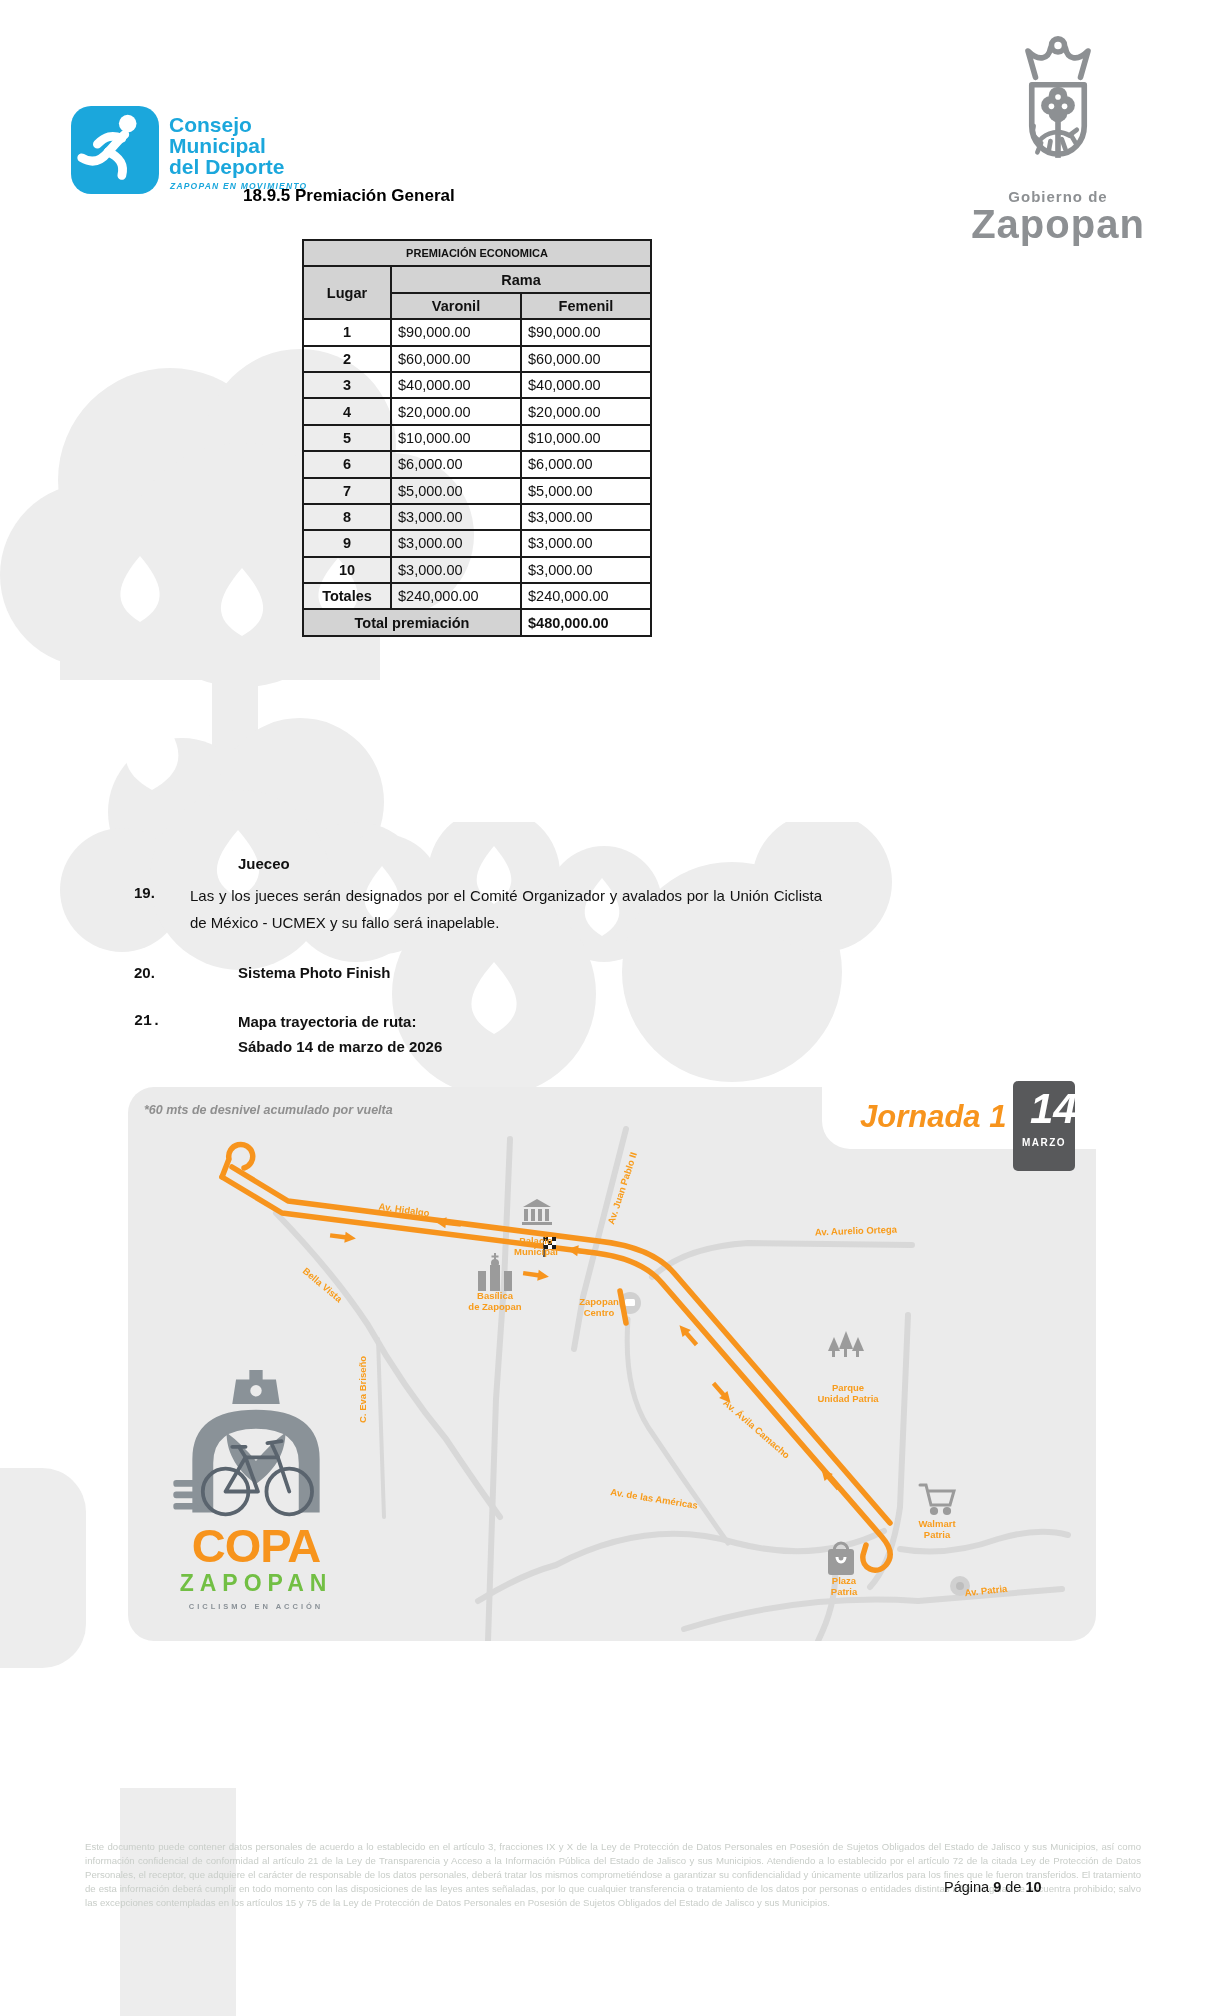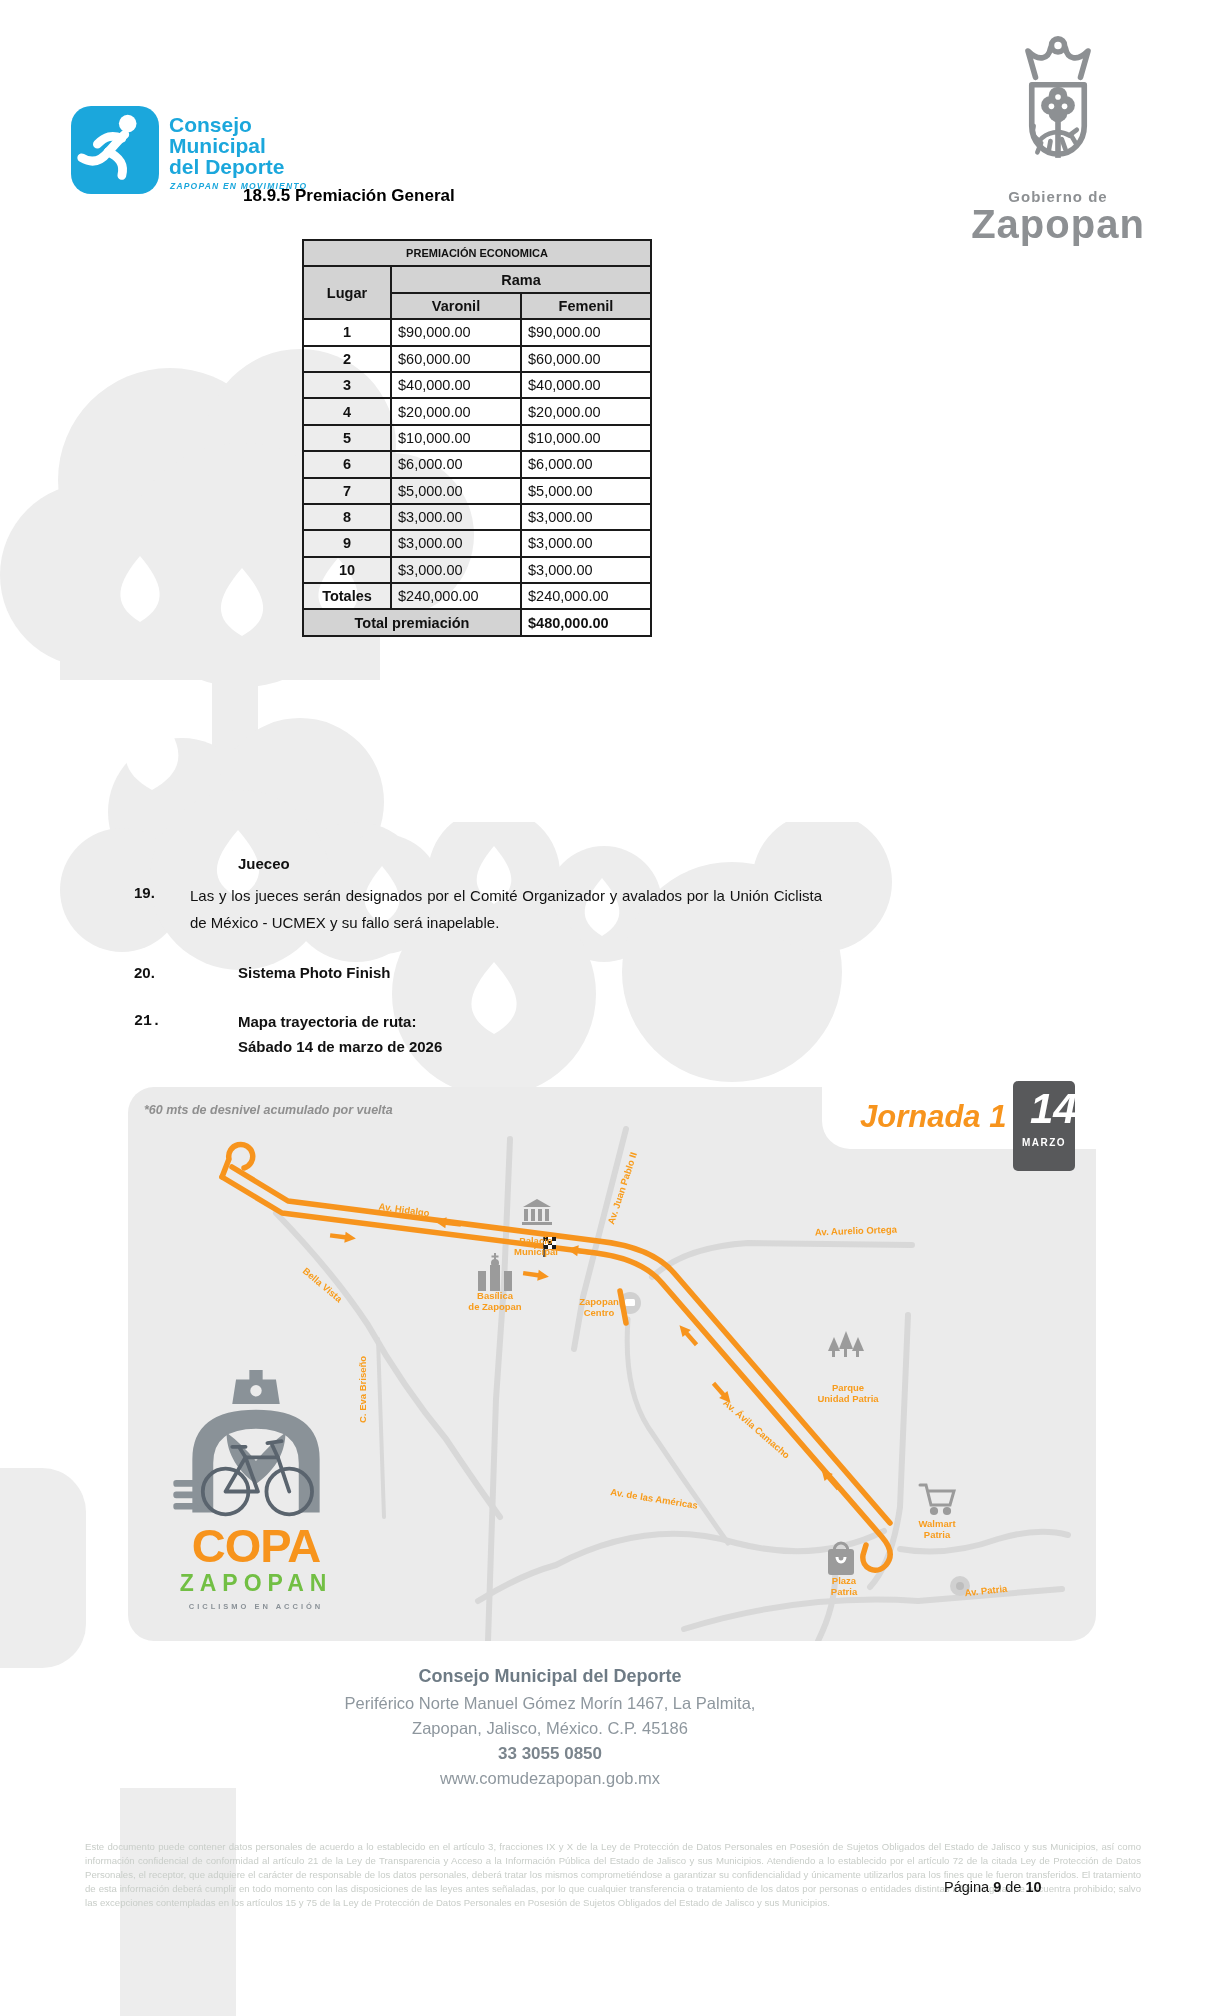--- a/index.html
+++ b/index.html
@@ -411,24 +411,17 @@
         <path d="M63,130 L84,94 L118,94 L130,130 M84,94 L97,130 L63,130"></path>
         <path d="M84,94 L77,83 M70,83 L84,83"></path>
         <path d="M118,94 L112,81 M107,79 L122,77"></path>
       </g>
     </svg>
     <div id="copa-word">COPA</div>
     <div id="copa-zapopan">ZAPOPAN</div>
     <div id="copa-tagline">CICLISMO EN ACCIÓN</div>
   </div>
 
-  <div class="abs" id="footer">
-    <div id="footer-org">Consejo Municipal del Deporte</div>
-    <div class="footer-line">Periférico Norte Manuel Gómez Morín 1467, La Palmita,</div>
-    <div class="footer-line">Zapopan, Jalisco, México. C.P. 45186</div>
-    <div id="footer-phone">33 3055 0850</div>
-    <div class="footer-line">www.comudezapopan.gob.mx</div>
-  </div>
 
   <div class="abs" id="disclaimer">Este documento puede contener datos personales de acuerdo a lo establecido en el artículo 3, fracciones IX y X de la Ley de Protección de Datos Personales en Posesión de Sujetos Obligados del Estado de Jalisco y sus Municipios, así como información confidencial de conformidad al artículo 21 de la Ley de Transparencia y Acceso a la Información Pública del Estado de Jalisco y sus Municipios. Atendiendo a lo establecido por el artículo 72 de la citada Ley de Protección de Datos Personales, el receptor, que adquiere el carácter de responsable de los datos personales, deberá tratar los mismos comprometiéndose a garantizar su confidencialidad y únicamente utilizarlos para los fines que le fueron transferidos. El tratamiento de esta información deberá cumplir en todo momento con las disposiciones de las leyes antes señaladas, por lo que cualquier transferencia o tratamiento de los datos por personas o entidades distintas a las dirigidas se encuentra prohibido; salvo las excepciones contempladas en los artículos 15 y 75 de la Ley de Protección de Datos Personales en Posesión de Sujetos Obligados del Estado de Jalisco y sus Municipios.</div>
   <div class="abs" id="page-number"><span>Página </span><b>9</b><span> de </span><b>10</b></div>
 
 </div>
 
 </body></html>

